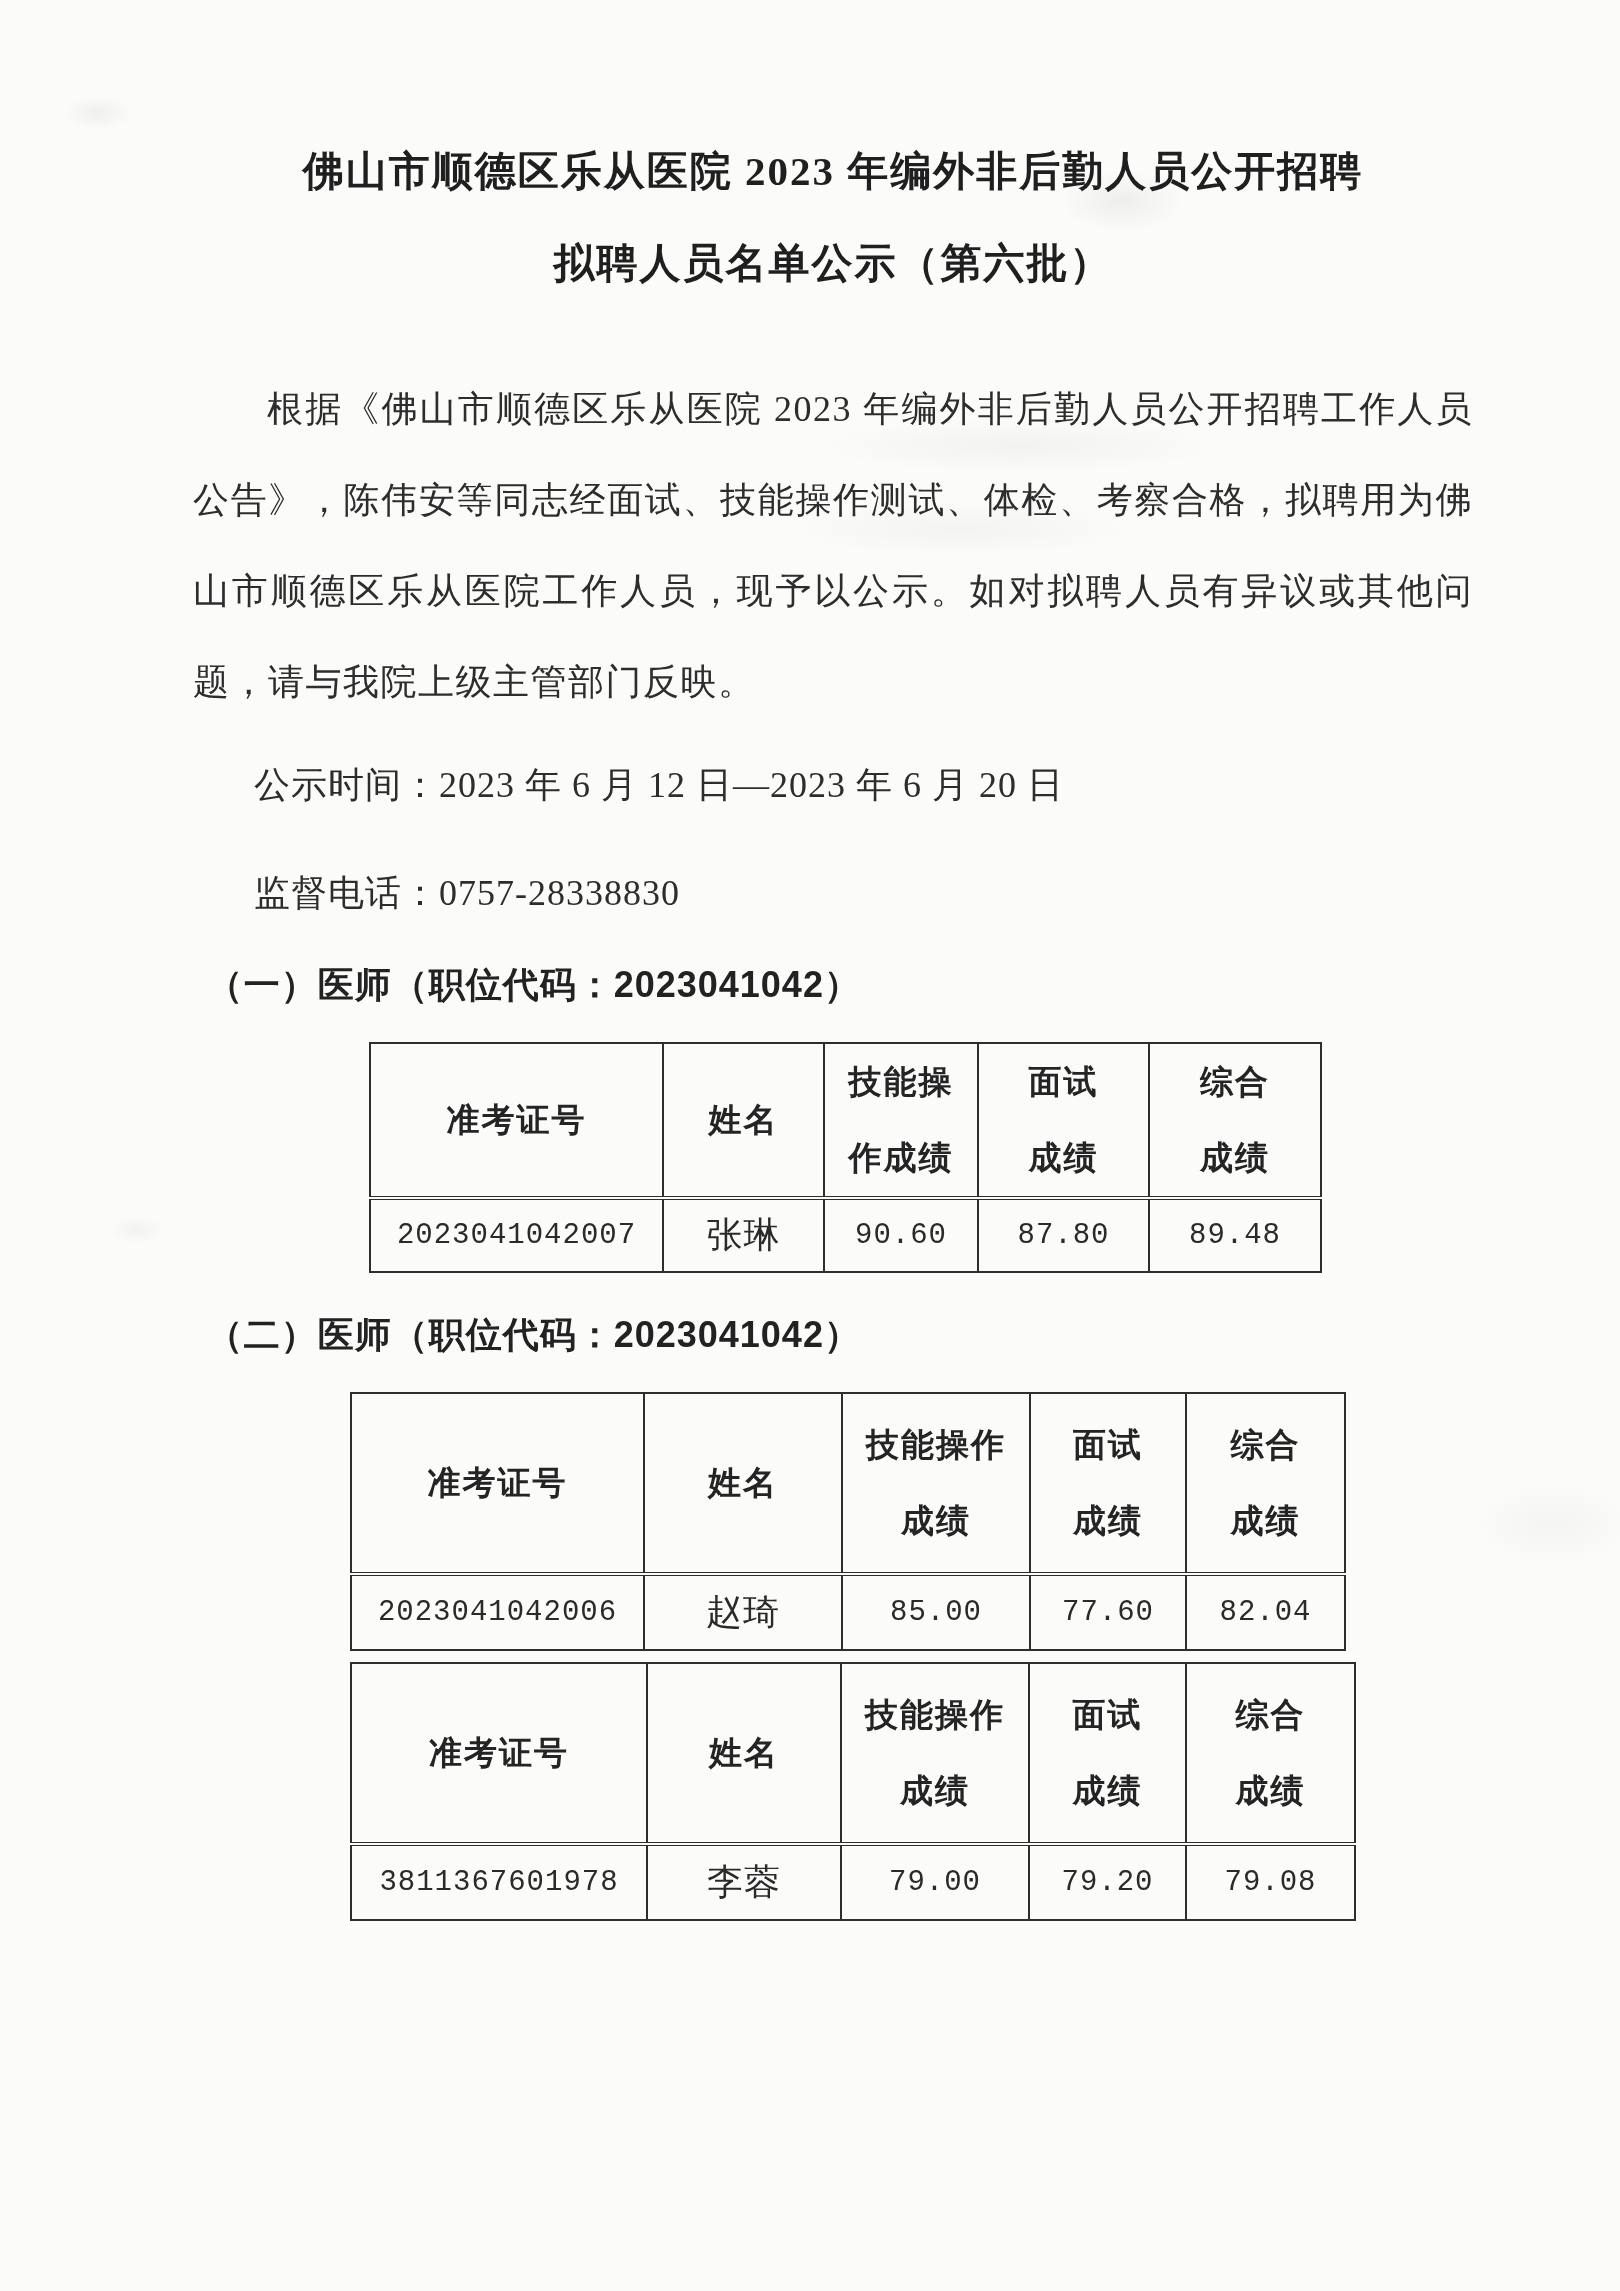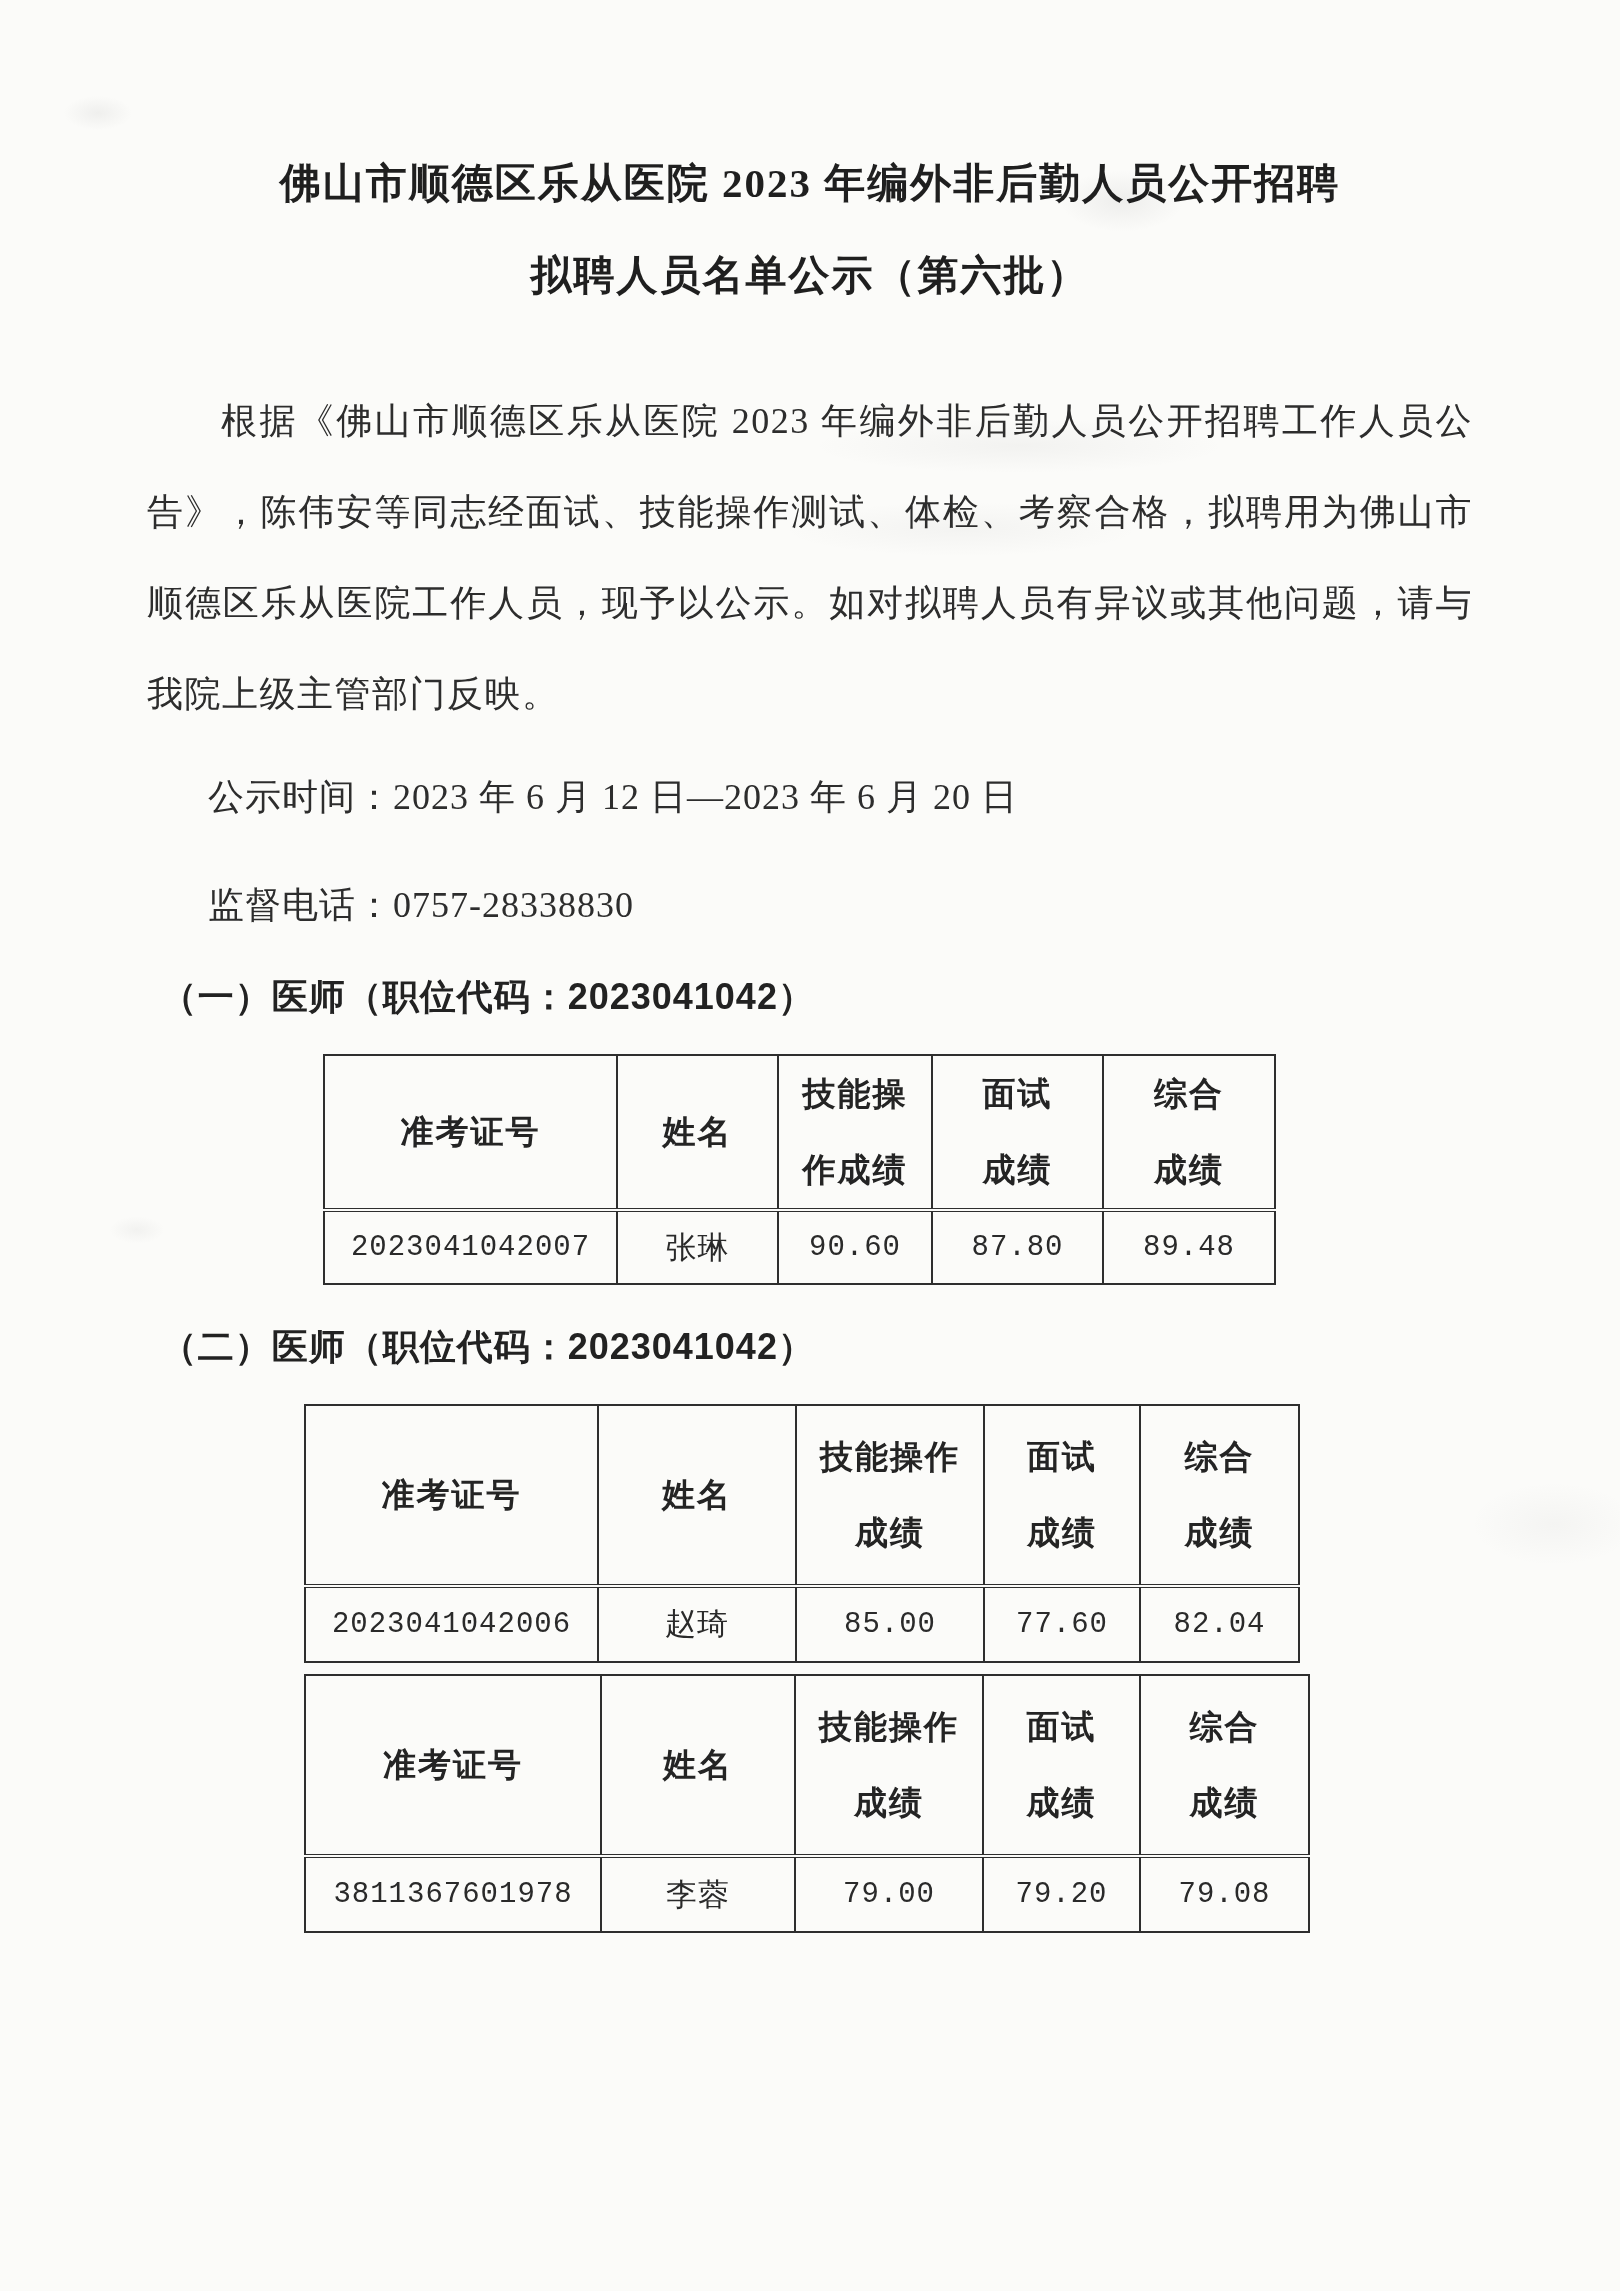--- a/index.html
+++ b/index.html
@@ -12,21 +12,21 @@
     background-color:#fbfbf9;
     background-image:
       radial-gradient(ellipse 88px 44px at 1122px 201px, rgba(120,120,120,0.10), transparent 70%),
       radial-gradient(ellipse 49px 24.5px at 98px 113px, rgba(120,120,120,0.09), transparent 70%),
       radial-gradient(ellipse 294px 39px at 1019px 446px, rgba(100,100,100,0.06), transparent 70%),
       radial-gradient(ellipse 255px 39px at 961px 529px, rgba(100,100,100,0.05), transparent 70%),
       radial-gradient(ellipse 39px 19.6px at 137px 1230px, rgba(120,120,120,0.07), transparent 70%),
       radial-gradient(ellipse 118px 59px at 1554px 1524px, rgba(120,120,120,0.05), transparent 70%);
     overflow:hidden;
   }
-  .content { padding:12px 147px; }
+  .content { padding:0 147px;margin-left:46px; }
 
   .title {
     margin:0; padding-top:125px;
     text-align:center;
     font-size:41px; line-height:92px;
     font-weight:700; color:#1f1f1f;
     letter-spacing:2px;
   }
   .title .t-line { display:block; }
 
@@ -86,21 +86,21 @@
   }
   table.t1 tr.head td { height:145px; }
   table.t2 tr.head td, table.t3 tr.head td { height:178px; }
 
   .score-table tr.data td {
     font-family:Liberation Mono, monospace;
     font-size:29px; color:#2a2a2a; letter-spacing:1px;
   }
   table.t1 tr.data td { height:71px; }
   table.t2 tr.data td, table.t3 tr.data td { height:73px; }
-  .score-table tr.data td:nth-child(2) { font-size:31px; }
+  .score-table tr.data td:nth-child(2) { font-size:36px; }
 </style>
 </head>
 <body>
 
 <div class="page">
   <div class="content">
 
     <h1 class="title">
       <span class="t-line">佛山市顺德区乐从医院 2023 年编外非后勤人员公开招聘</span>
       <span class="t-line">拟聘人员名单公示（第六批）</span>

